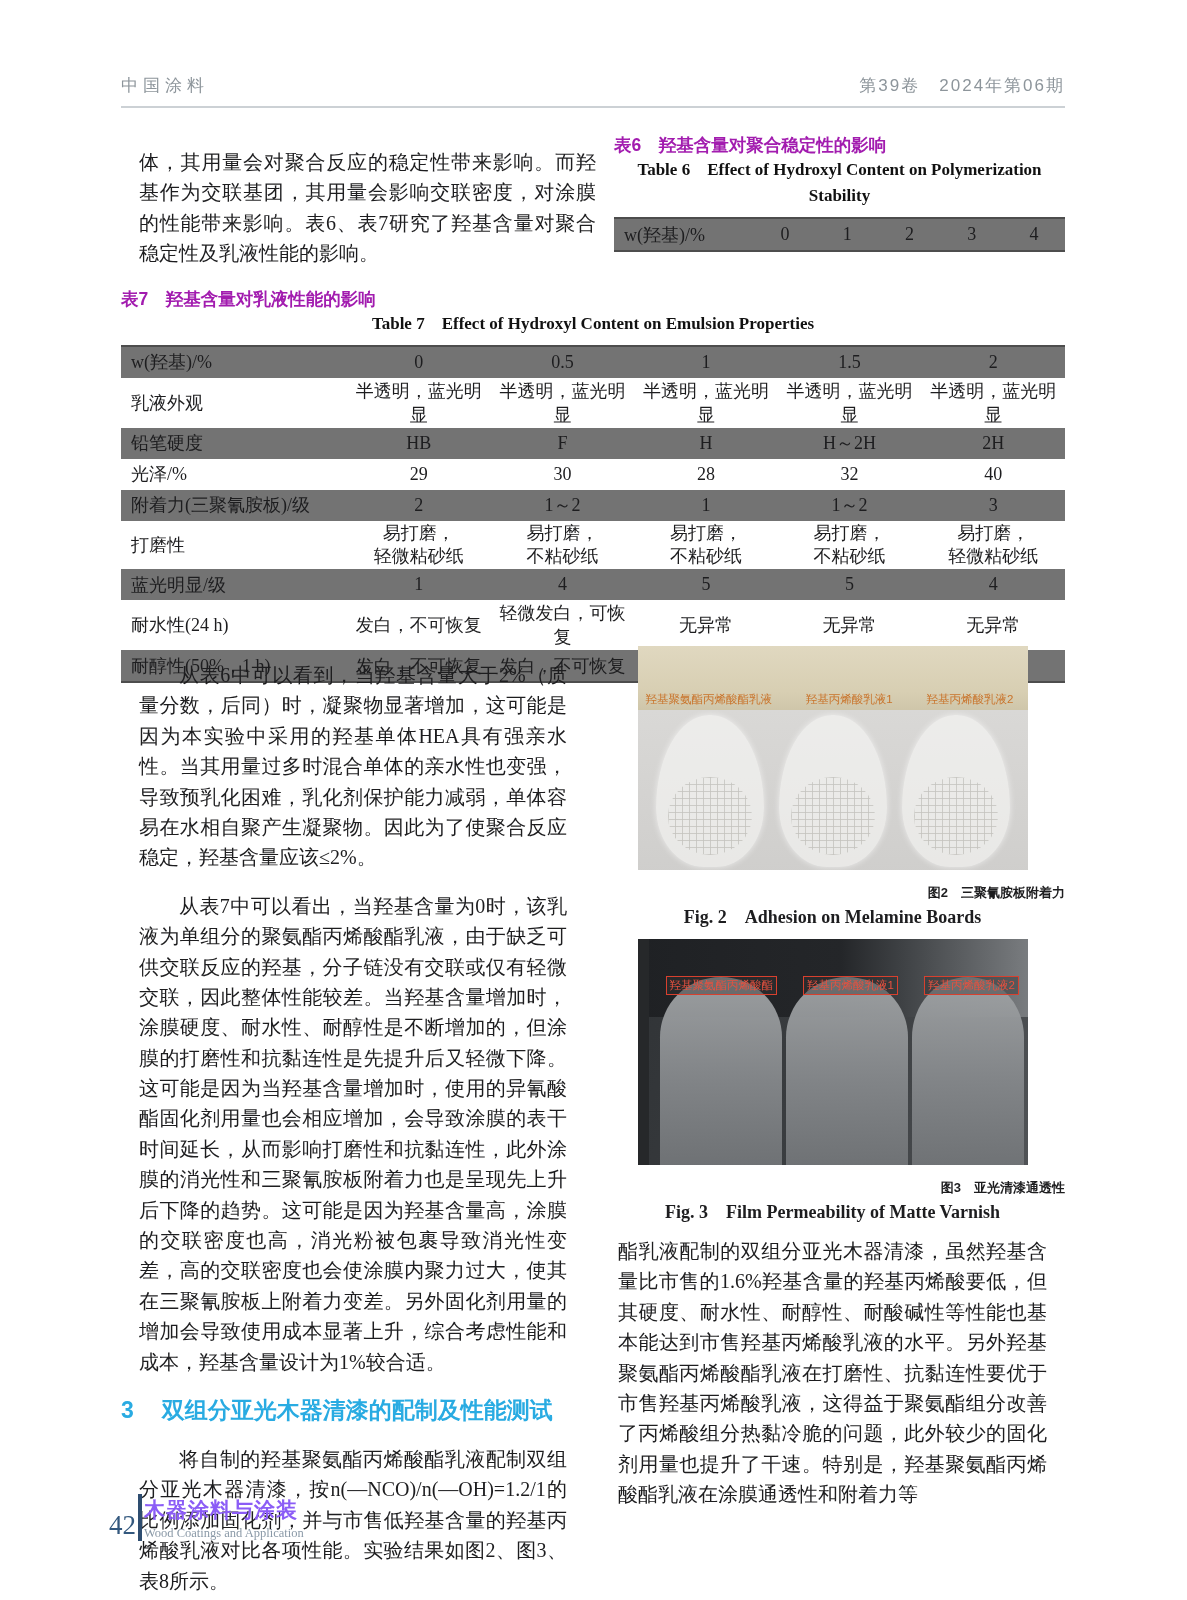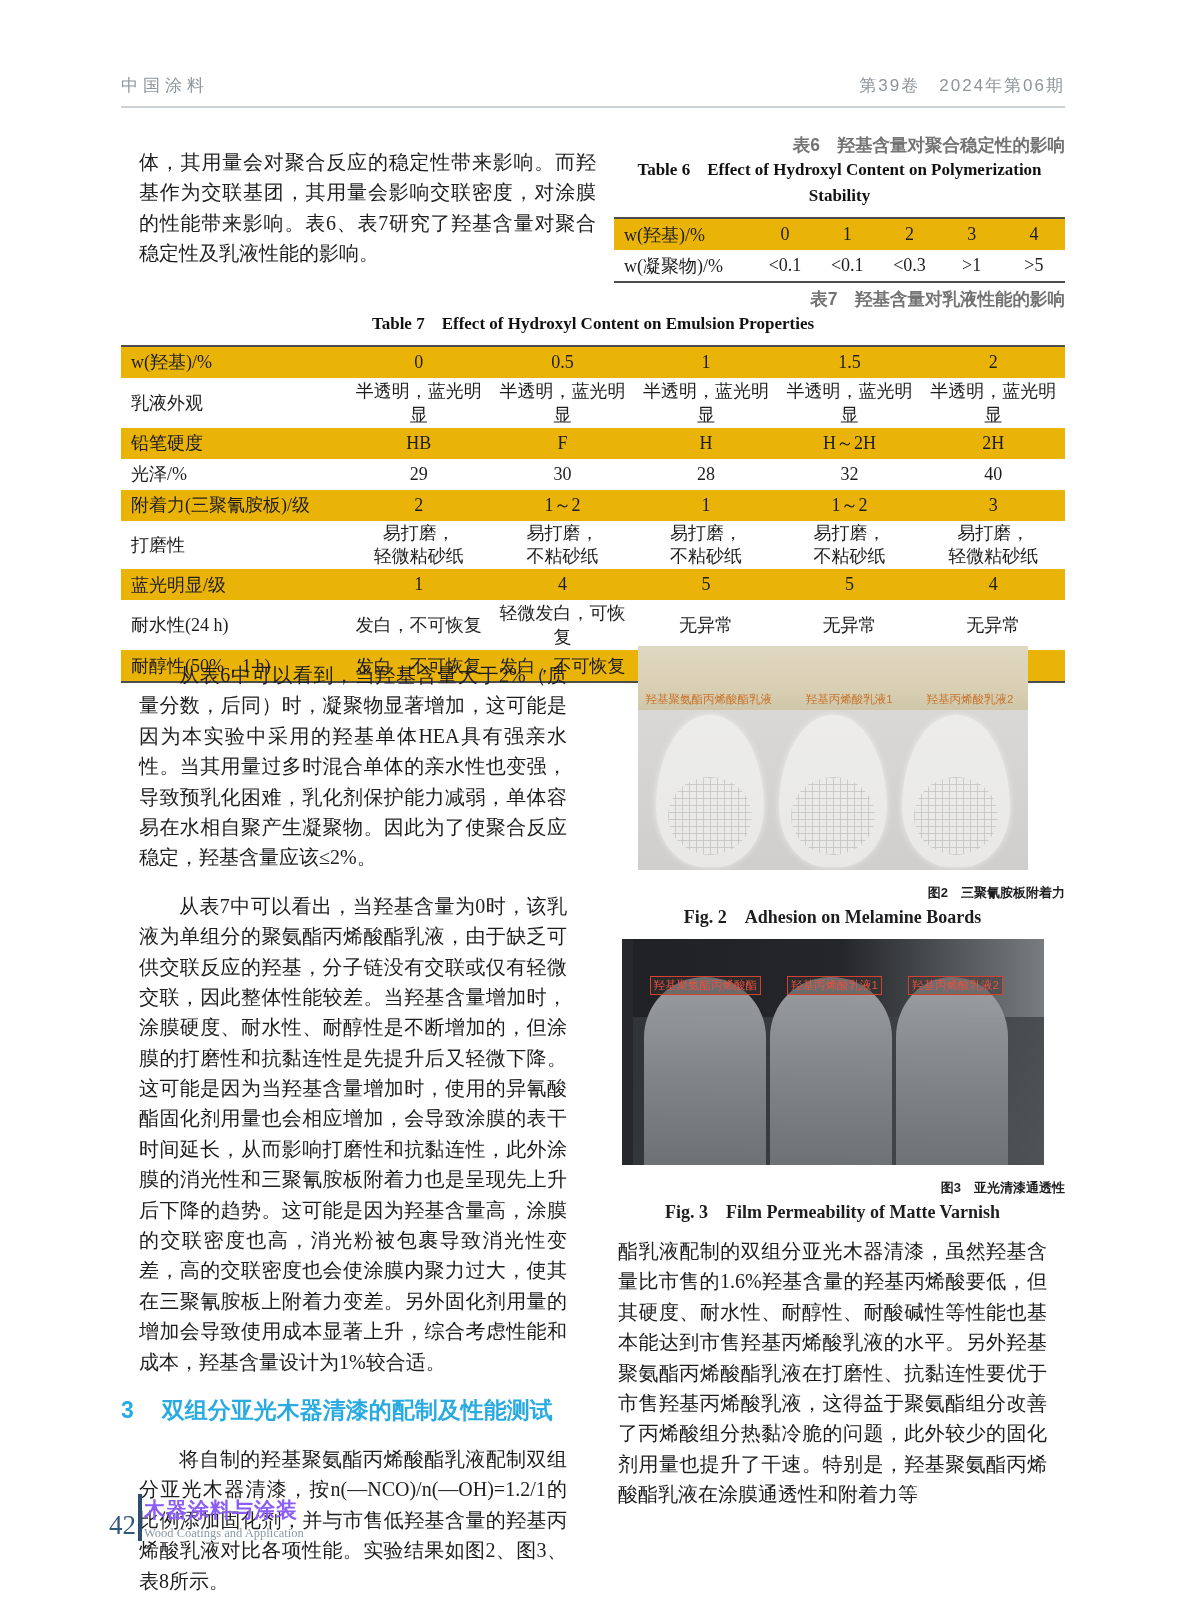--- a/index.html
+++ b/index.html
@@ -17,27 +17,27 @@
   }
   .header .journal { letter-spacing:5px; }
   .header .issue { letter-spacing:2px; }
 
   
   .intro-row { position:absolute; top:129px; left:121px; width:944px; display:flex; justify-content:space-between; }
   .par { font-size:20px; line-height:1.52; text-align:justify; margin:18px; }
   .intro-par { width:464px; }
 
   
-  .tbl-title-zh { text-align:right; font-family:"Liberation Sans",sans-serif; font-weight:bold; font-size:17.5px; color:#737373; }
+  .tbl-title-zh { text-align:left; font-family:"Liberation Sans",sans-serif; font-weight:bold; font-size:17.5px; color:#a21caf; }
   .tbl-title-en { text-align:center; font-family:"Liberation Serif",serif; font-weight:bold; font-size:17px; line-height:1.5; color:#111; }
   table.grid { width:100%; border-collapse:collapse; table-layout:fixed;
     border-top:2px solid #4d4d4d; border-bottom:2px solid #4d4d4d; font-size:18px; }
   table.grid td { text-align:center; height:29px; padding:1px 2px; overflow:hidden; }
   table.grid td.lab { text-align:left; padding-left:10px; }
-  tr.blue { background:#eab308;margin-left:12px; }
+  tr.blue { background:#737373;margin-left:12px; }
   .t6-block { width:458px; padding-top:4px; }
   .t6-block table { margin-top:9px; }
   .t6-block td.lab { width:128px; }
   .t7-block { position:absolute; top:287px; left:121px; width:944px; }
   .t7-block table { margin-top:8px; }
   .t7-block td.lab { width:214px; padding-left:8px; }
   td.pre { white-space:pre-line; line-height:1.3; height:52px; }
 
   
   .body-left { position:absolute; top:642px; left:121px; width:464px; }
@@ -64,21 +64,21 @@
     box-shadow:0 0 6px rgba(255,255,255,0.6); }
   .f2hatch { position:absolute; left:12px; top:62px; width:84px; height:78px; border-radius:50%; opacity:.45;
     background-image:
       repeating-linear-gradient(0deg, rgba(150,148,140,.8) 0 1px, transparent 1px 7px),
       repeating-linear-gradient(90deg, rgba(150,148,140,.8) 0 1px, transparent 1px 7px); }
   .cap-zh { text-align:right; font-family:"Liberation Sans",sans-serif; font-weight:bold; font-size:13px; margin-top:14px; }
   .cap-en { text-align:center; font-family:"Liberation Serif",serif; font-weight:bold; font-size:18px; margin-top:3px; }
 
   
   .fig3-photo { position:relative; width:390px; height:226px; margin:10px auto 0; overflow:hidden;
-    background:linear-gradient(110deg,#303336 0%,#3b3e41 55%,#505356 100%);padding-left:32px; }
+    background:linear-gradient(110deg,#303336 0%,#3b3e41 55%,#505356 100%); }
   .f3-topband { position:absolute; top:0; left:0; right:0; height:78px;
     background:linear-gradient(90deg,#1f2124 0%,#242629 52%,#3f4245 68%,#797c7f 100%); }
   .f3-leftedge { position:absolute; top:0; left:0; width:11px; height:100%; background:#26282a; }
   .f3blob { position:absolute; bottom:0; width:122px; height:188px;
     border-radius:50% 50% 0 0 / 32% 32% 0 0;
     background:linear-gradient(180deg,#a0a3a5 0%,#84878a 55%,#717477 100%); opacity:.96; }
   .fig3-labels { position:absolute; top:37px; left:28px; display:flex; gap:26px;
     font-size:11.5px; font-family:"Liberation Sans",sans-serif; white-space:nowrap; }
   .fig3-labels span { color:#e8513f; border:1px solid #d8402e; background:rgba(50,50,52,0.45); padding:1px 3px; }
 
@@ -107,28 +107,20 @@
       <div class="tbl-title-en">Table 6　Effect of Hydroxyl Content on Polymerization Stability</div>
       <table class="grid">
         <tbody>
             <tr class="blue">
           <td class="lab">w(羟基)/%</td>
           <td>0</td>
           <td>1</td>
           <td>2</td>
           <td>3</td>
           <td>4</td>
-        </tr>
-        <tr>
-          <td class="lab">w(凝聚物)/%</td>
-          <td>&lt;0.1</td>
-          <td>&lt;0.1</td>
-          <td>&lt;0.3</td>
-          <td>&gt;1</td>
-          <td>&gt;5</td>
         </tr>
       </tbody>
         </table>
     </div>
   </div>
 
   <div class="t7-block">
     <div class="tbl-title-zh">表7　羟基含量对乳液性能的影响</div>
     <div class="tbl-title-en">Table 7　Effect of Hydroxyl Content on Emulsion Properties</div>
     <table class="grid">

